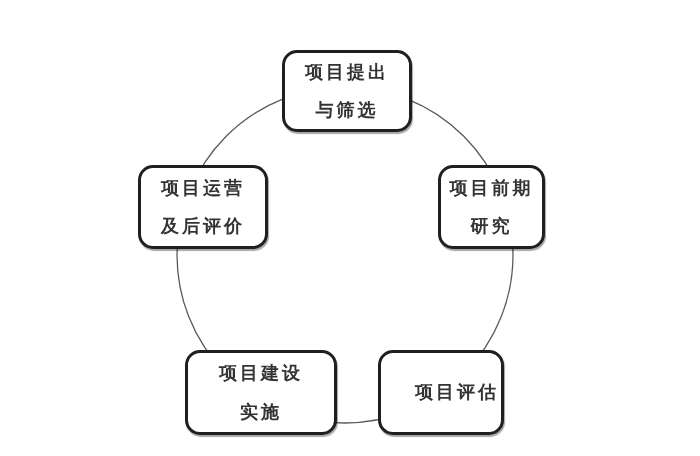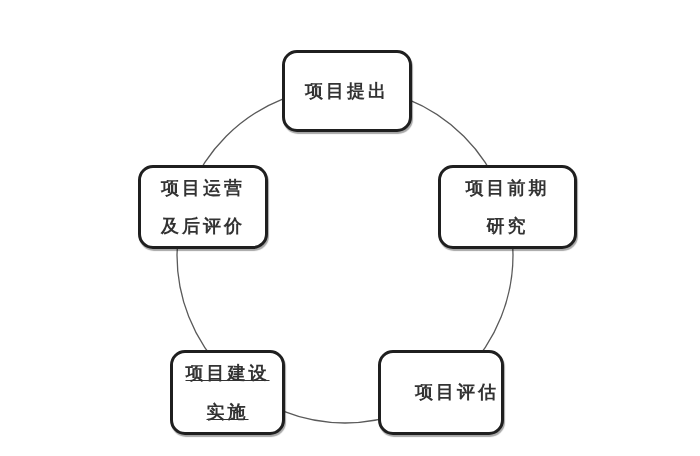--- a/index.html
+++ b/index.html
@@ -42,36 +42,37 @@
     font-weight: 600;
     letter-spacing: 3px;
     line-height: 1.25;
   }
   .node span {
     display: block;
     white-space: nowrap;
   }
   
   .node-top          { left: 282px; top:  50px; width: 130px; height: 82px; }
-  .node-right        { left: 438px; top: 165px; width: 139px; height: 84px; }
+  .node-right        { left: 438px; top: 165px; width: 107px; height: 84px; }
   .node-bottom-right { left: 378px; top: 350px; width: 126px; height: 85px; padding-left: 32px; }
-  .node-bottom-left  { left: 170px; top: 350px; width: 115px; height: 85px; text-decoration: underline; }
+  .node-bottom-left  { left: 185px; top: 350px; width: 152px; height: 85px; }
   .node-left         { left: 122px; top: 165px; width: 130px; height: 84px; margin-left: 16px; }
 </style>
 </head>
 <body>
 
 <div class="canvas">
 
   <svg class="cycle-svg" viewBox="0 0 700 456" xmlns="http://www.w3.org/2000/svg">
     <circle cx="345" cy="255" r="168" fill="none" stroke-width="1.3" stroke="#5a5a5a"></circle>
   </svg>
 
   <div class="node node-top">
     <span>项目提出</span>
+    <span>与筛选</span>
   </div>
 
   <div class="node node-right">
     <span>项目前期</span>
     <span>研究</span>
   </div>
 
   <div class="node node-bottom-right">
     <span>项目评估</span>
   </div>

